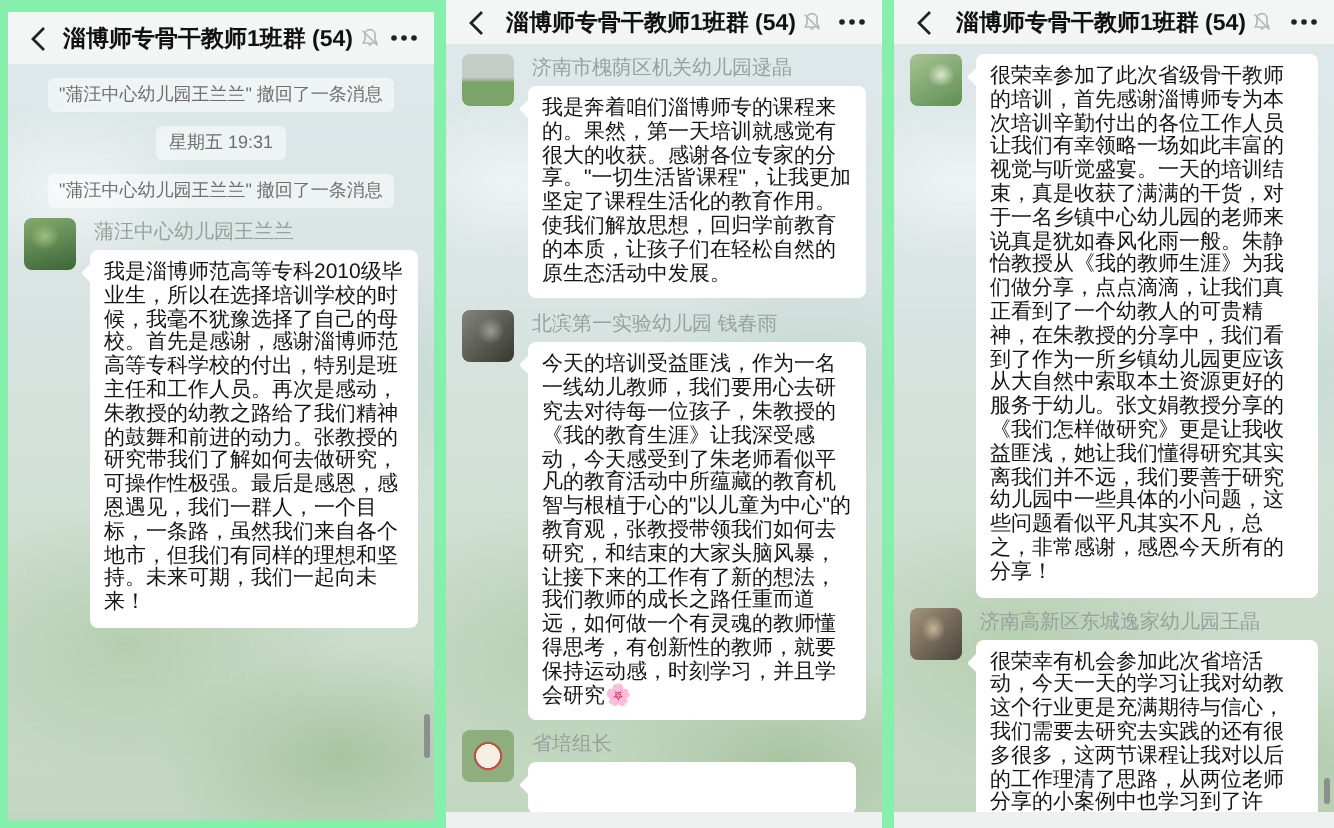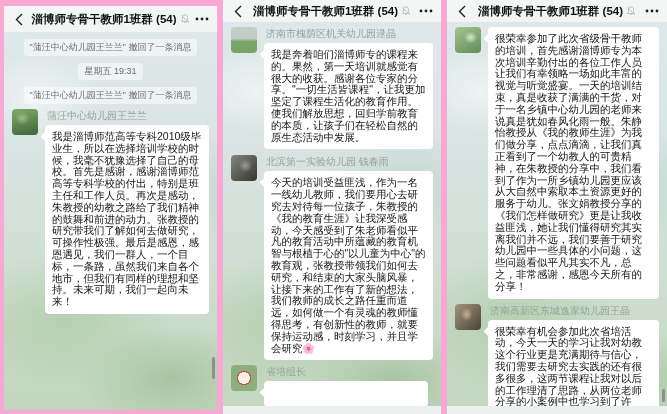--- a/index.html
+++ b/index.html
@@ -1,17 +1,17 @@
 <!DOCTYPE html>
 <html><head>
 <meta charset="utf-8">
 <style>
   html,body{margin:0;padding:0;background:#ffffff;}
   body{font-family:"Liberation Sans","DejaVu Sans",sans-serif;}
-  .stage{position:relative;width:667px;height:414px;background:#f9a8d4;overflow:hidden;text-decoration:underline;}
+  .stage{position:relative;width:667px;height:414px;background:#86efac;overflow:hidden;text-decoration:underline;}
 
   .panel{
     position:absolute;overflow:hidden;
     background:
       radial-gradient(90px 60px at 15% 22%, rgba(255,255,255,.55), rgba(255,255,255,0) 70%),
       radial-gradient(120px 80px at 85% 45%, rgba(176,205,196,.45), rgba(176,205,196,0) 70%),
       radial-gradient(150px 95px at 28% 78%, rgba(166,196,154,.55), rgba(166,196,154,0) 72%),
       radial-gradient(130px 75px at 78% 92%, rgba(148,184,138,.6), rgba(148,184,138,0) 70%),
       linear-gradient(180deg,#dfe9ec 0%,#d9e4e3 35%,#cfdfd2 65%,#c2d6bf 100%);
   }

